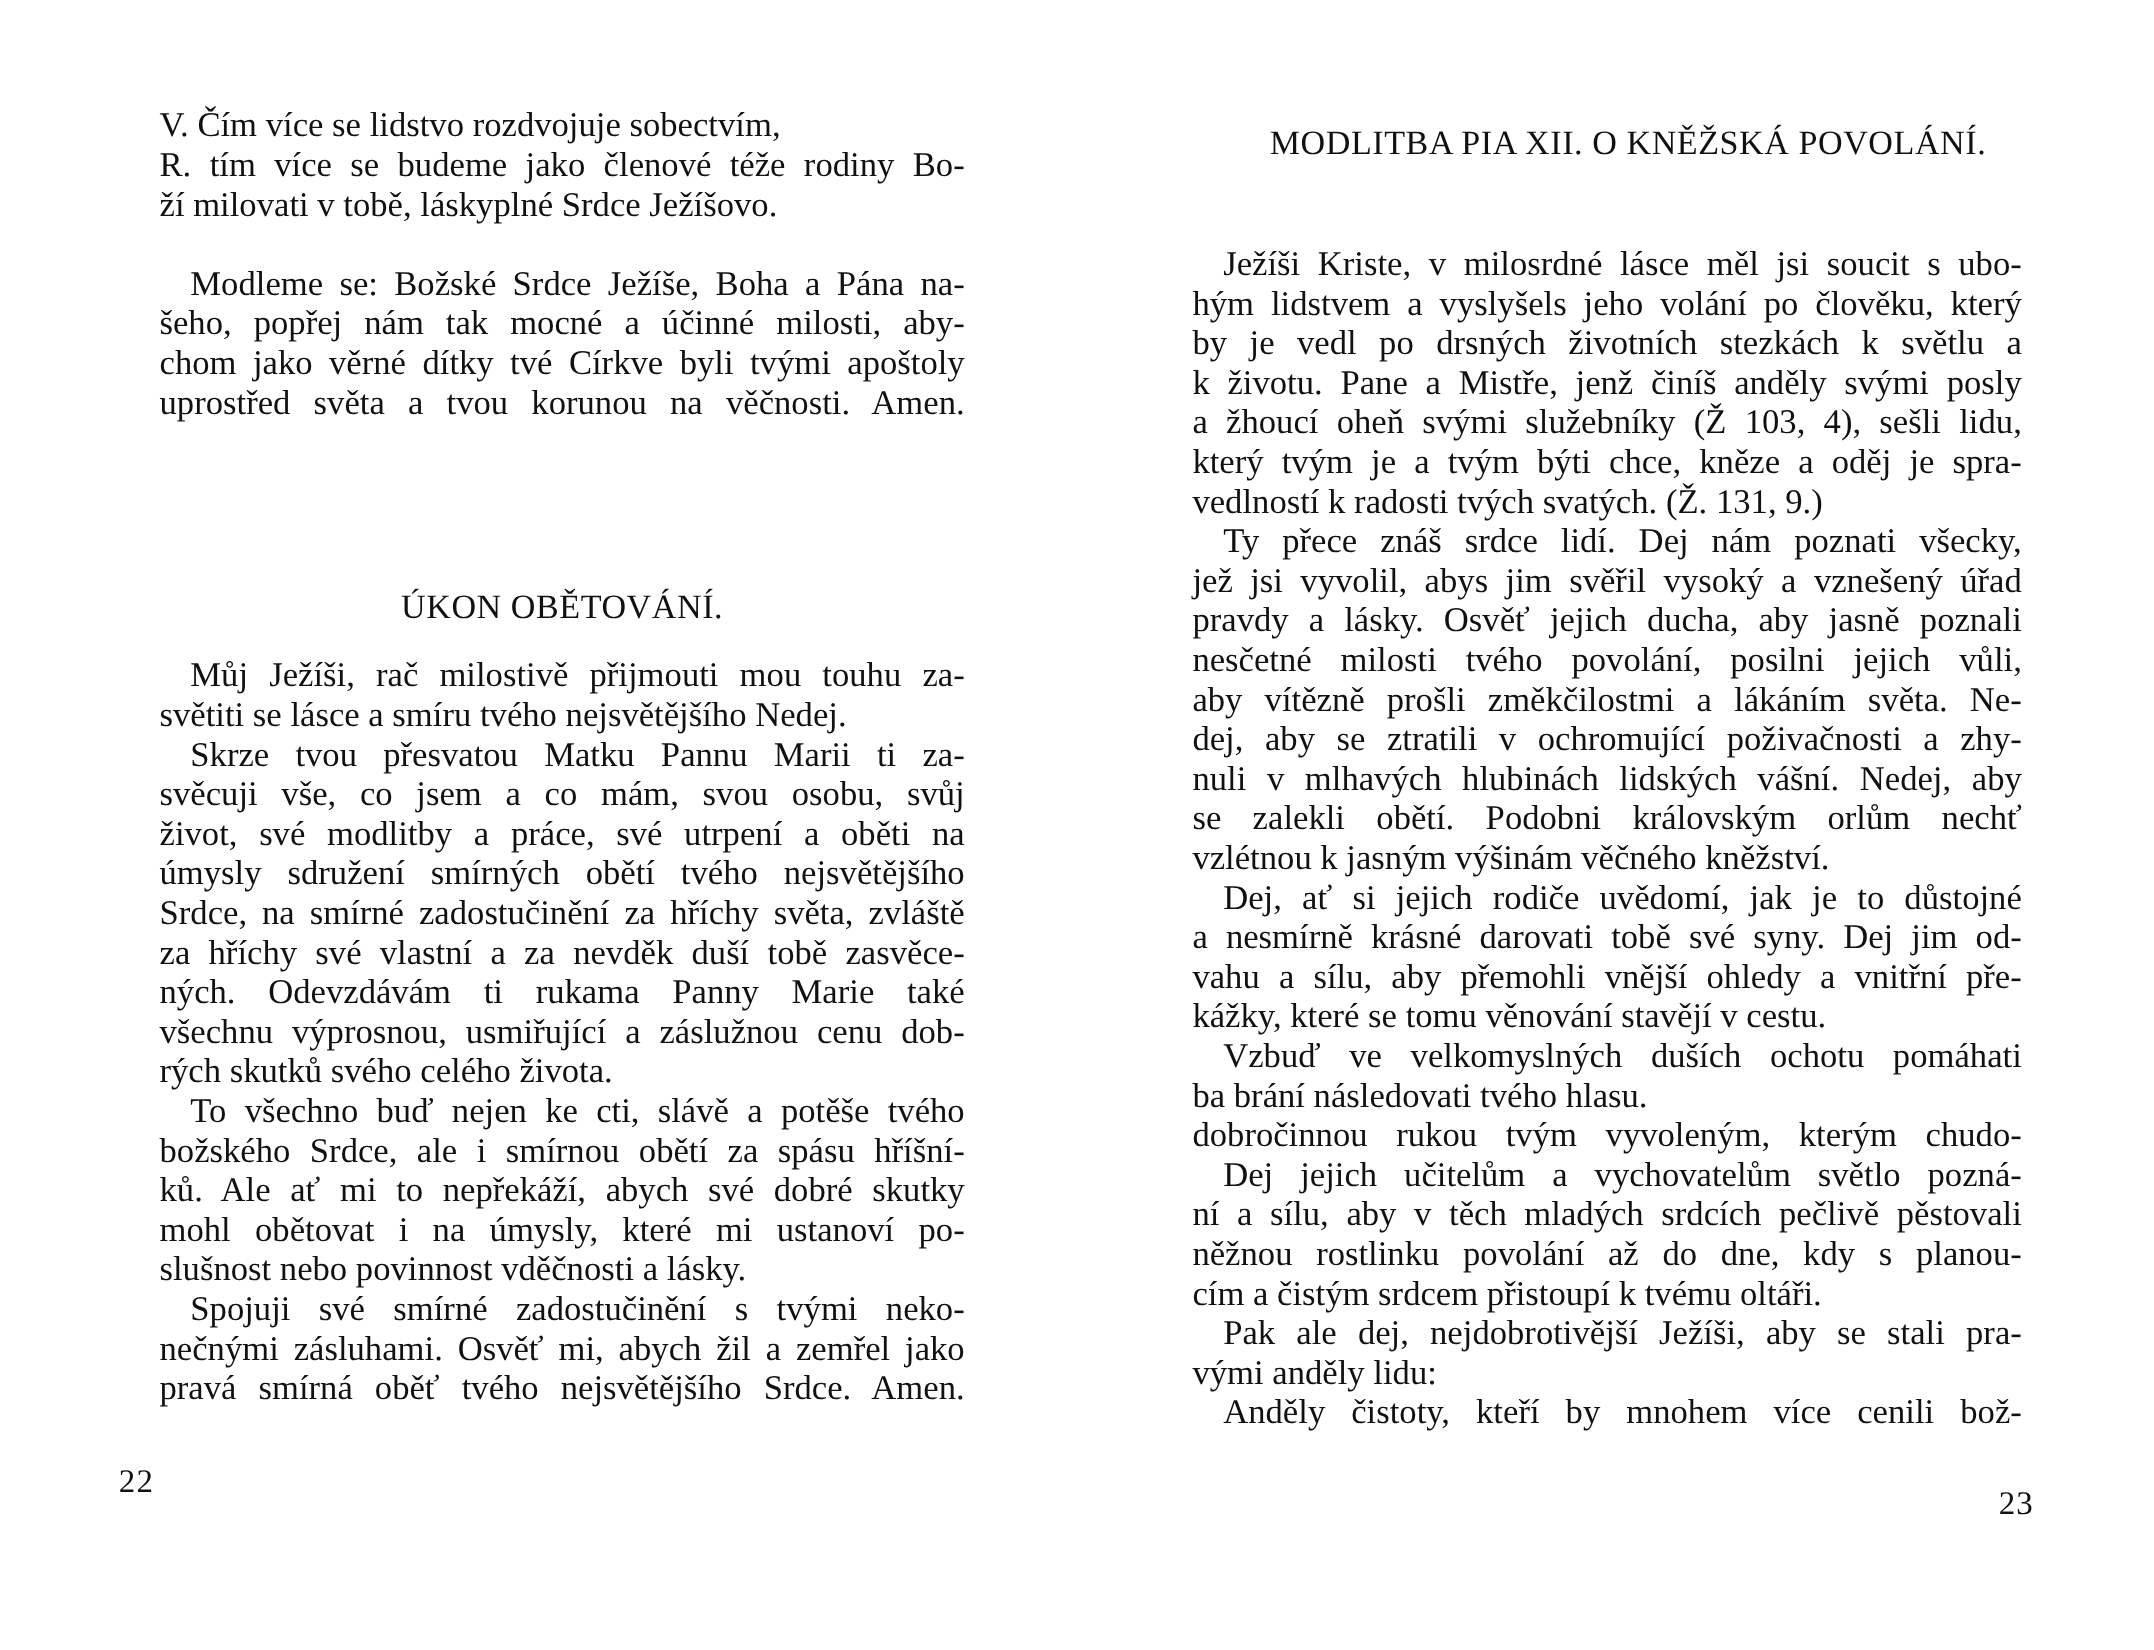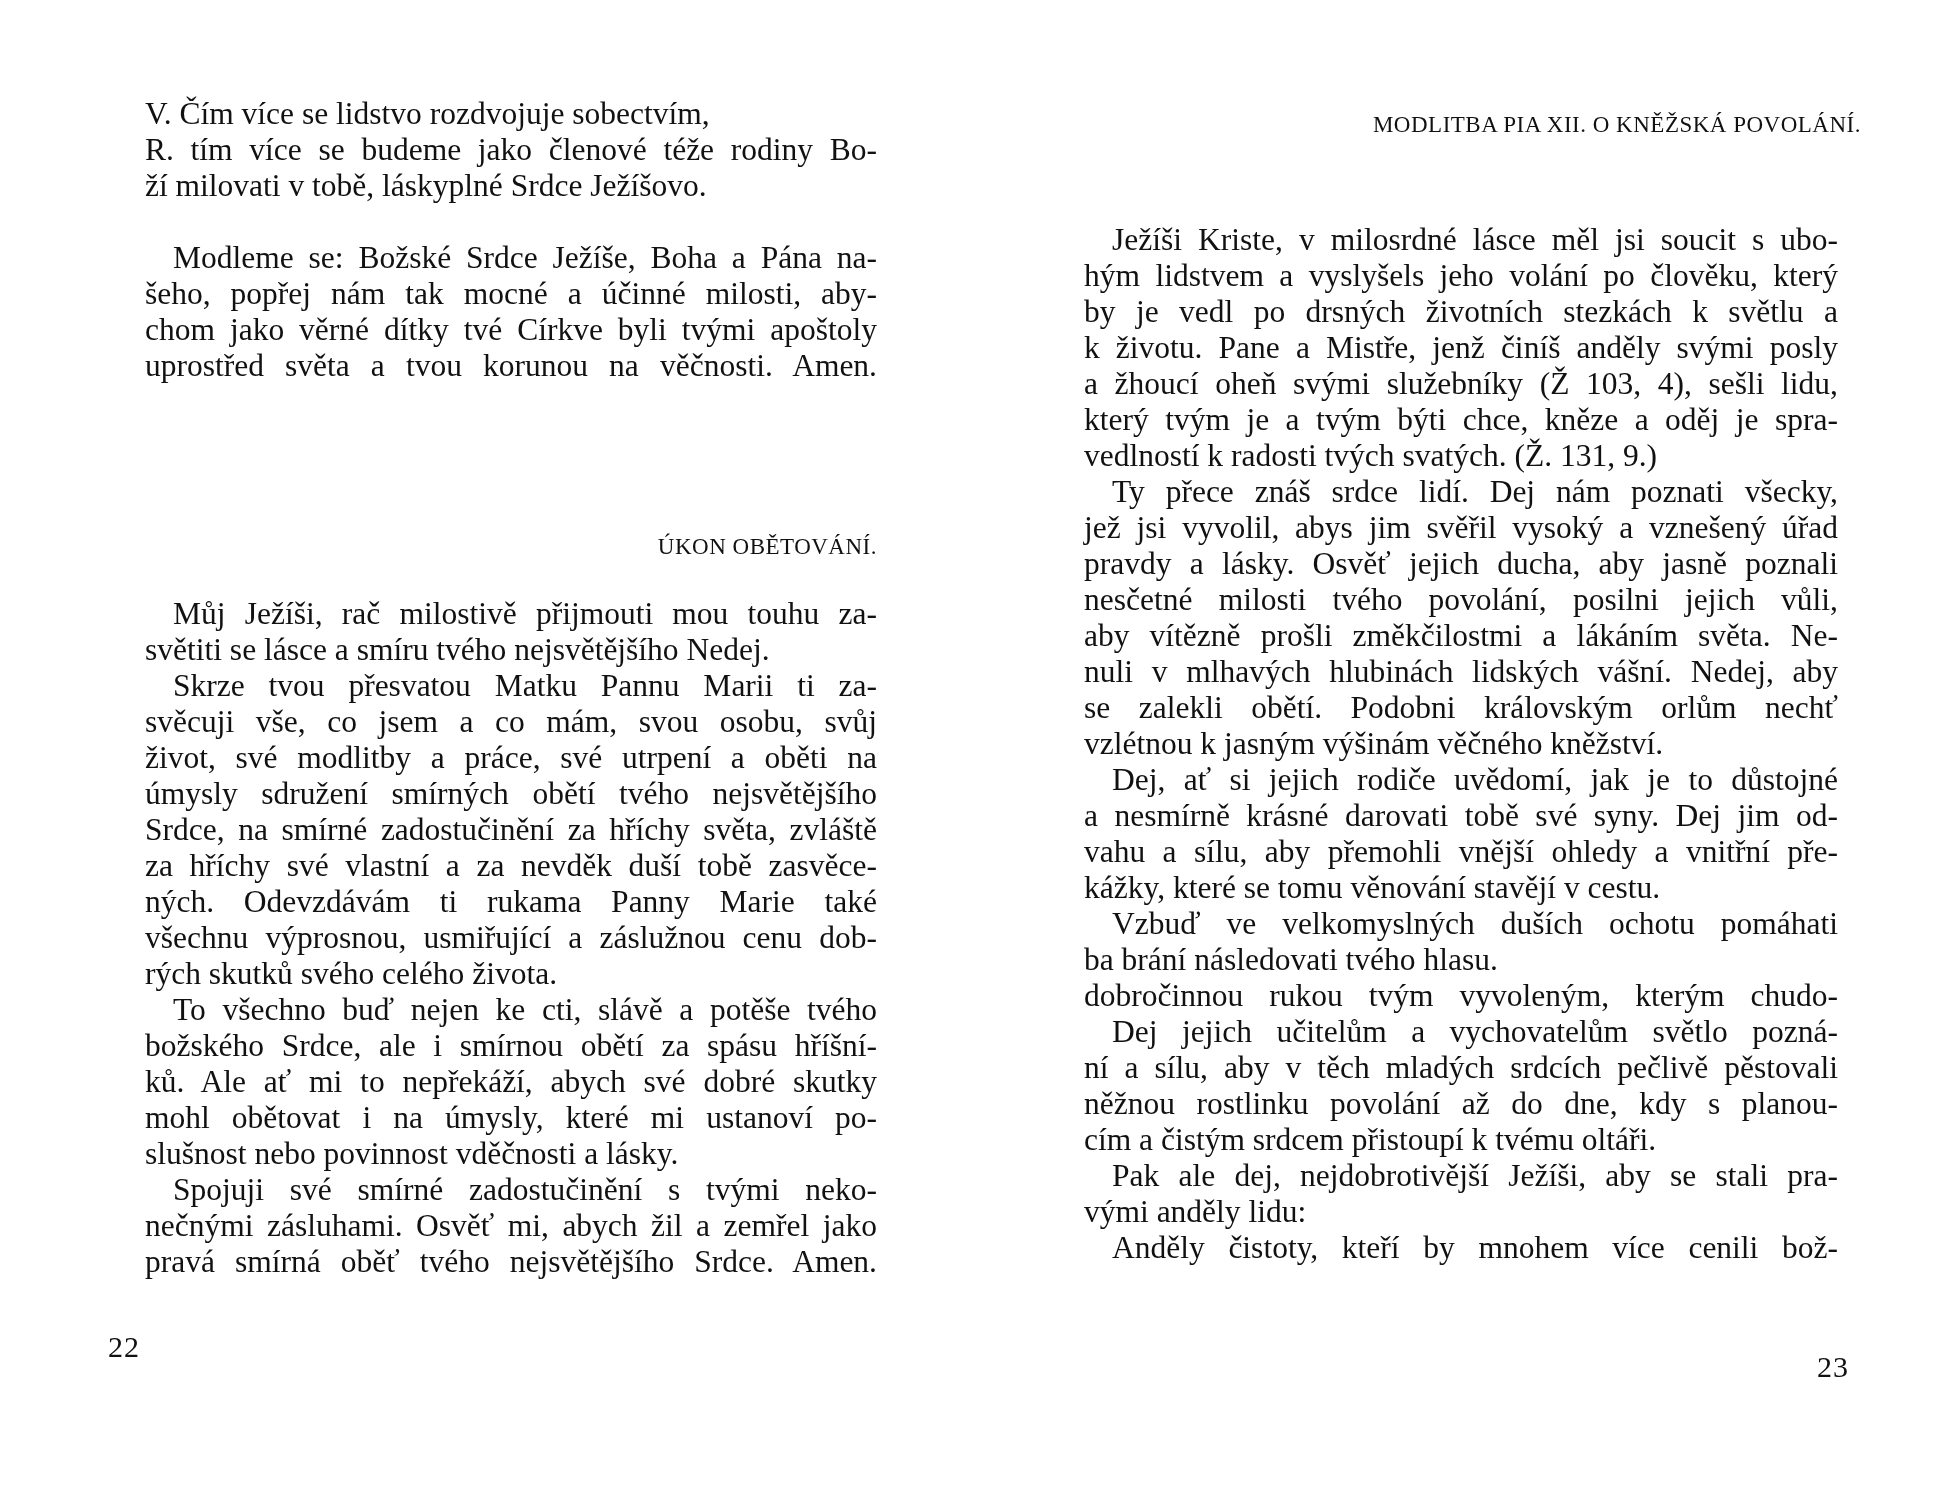--- a/index.html
+++ b/index.html
@@ -5,21 +5,21 @@
   html, body { margin: 0; padding: 0; background: #ffffff; }
   body { width: 1958px; height: 1500px; position: relative; overflow: hidden; color: #111111;
          font-family: "Liberation Serif", "DejaVu Serif", serif; }
   .page { position: absolute; top: 0; height: 1188px; }
   .page-left { left: 0; width: 979px; }
   .page-right { left: 979px; width: 979px; }
   .block { position: absolute; }
   .line { display: block; white-space: nowrap; font-size: 31.5px; line-height: 36px; }
   .line.j { text-align: justify; text-align-last: justify; }
   .line.indent { padding-left: 28px; }
-  .heading { position: absolute; font-size: 23px; letter-spacing: 0.5px; white-space: nowrap; text-align: right; }
+  .heading { position: absolute; font-size: 31px; letter-spacing: 0.5px; white-space: nowrap; text-align: center; }
   .pageno { position: absolute; font-size: 30px; letter-spacing: 1px; }
 </style>
 </head>
 <body>
 
 <div class="page page-left">
   <div class="block" style="left:145px; top:96px; width:732px;">
     <span class="line indent" style="padding-left:0;">V. Čím více se lidstvo rozdvojuje sobectvím,</span>
     <span class="line j">R. tím více se budeme jako členové téže rodiny Bo-</span>
     <span class="line">ží milovati v tobě, láskyplné Srdce Ježíšovo.</span>
@@ -72,20 +72,21 @@
     <span class="line j">k životu. Pane a Mistře, jenž činíš anděly svými posly</span>
     <span class="line j">a žhoucí oheň svými služebníky (Ž 103, 4), sešli lidu,</span>
     <span class="line j">který tvým je a tvým býti chce, kněze a oděj je spra-</span>
     <span class="line">vedlností k radosti tvých svatých. (Ž. 131, 9.)</span>
 
     <span class="line j indent">Ty přece znáš srdce lidí. Dej nám poznati všecky,</span>
     <span class="line j">jež jsi vyvolil, abys jim svěřil vysoký a vznešený úřad</span>
     <span class="line j">pravdy a lásky. Osvěť jejich ducha, aby jasně poznali</span>
     <span class="line j">nesčetné milosti tvého povolání, posilni jejich vůli,</span>
     <span class="line j">aby vítězně prošli změkčilostmi a lákáním světa. Ne-</span>
+    <span class="line j">dej, aby se ztratili v ochromující poživačnosti a zhy-</span>
     <span class="line j">nuli v mlhavých hlubinách lidských vášní. Nedej, aby</span>
     <span class="line j">se zalekli obětí. Podobni královským orlům nechť</span>
     <span class="line">vzlétnou k jasným výšinám věčného kněžství.</span>
 
     <span class="line j indent">Dej, ať si jejich rodiče uvědomí, jak je to důstojné</span>
     <span class="line j">a nesmírně krásné darovati tobě své syny. Dej jim od-</span>
     <span class="line j">vahu a sílu, aby přemohli vnější ohledy a vnitřní pře-</span>
     <span class="line">kážky, které se tomu věnování stavějí v cestu.</span>
 
     <span class="line j indent">Vzbuď ve velkomyslných duších ochotu pomáhati</span>

